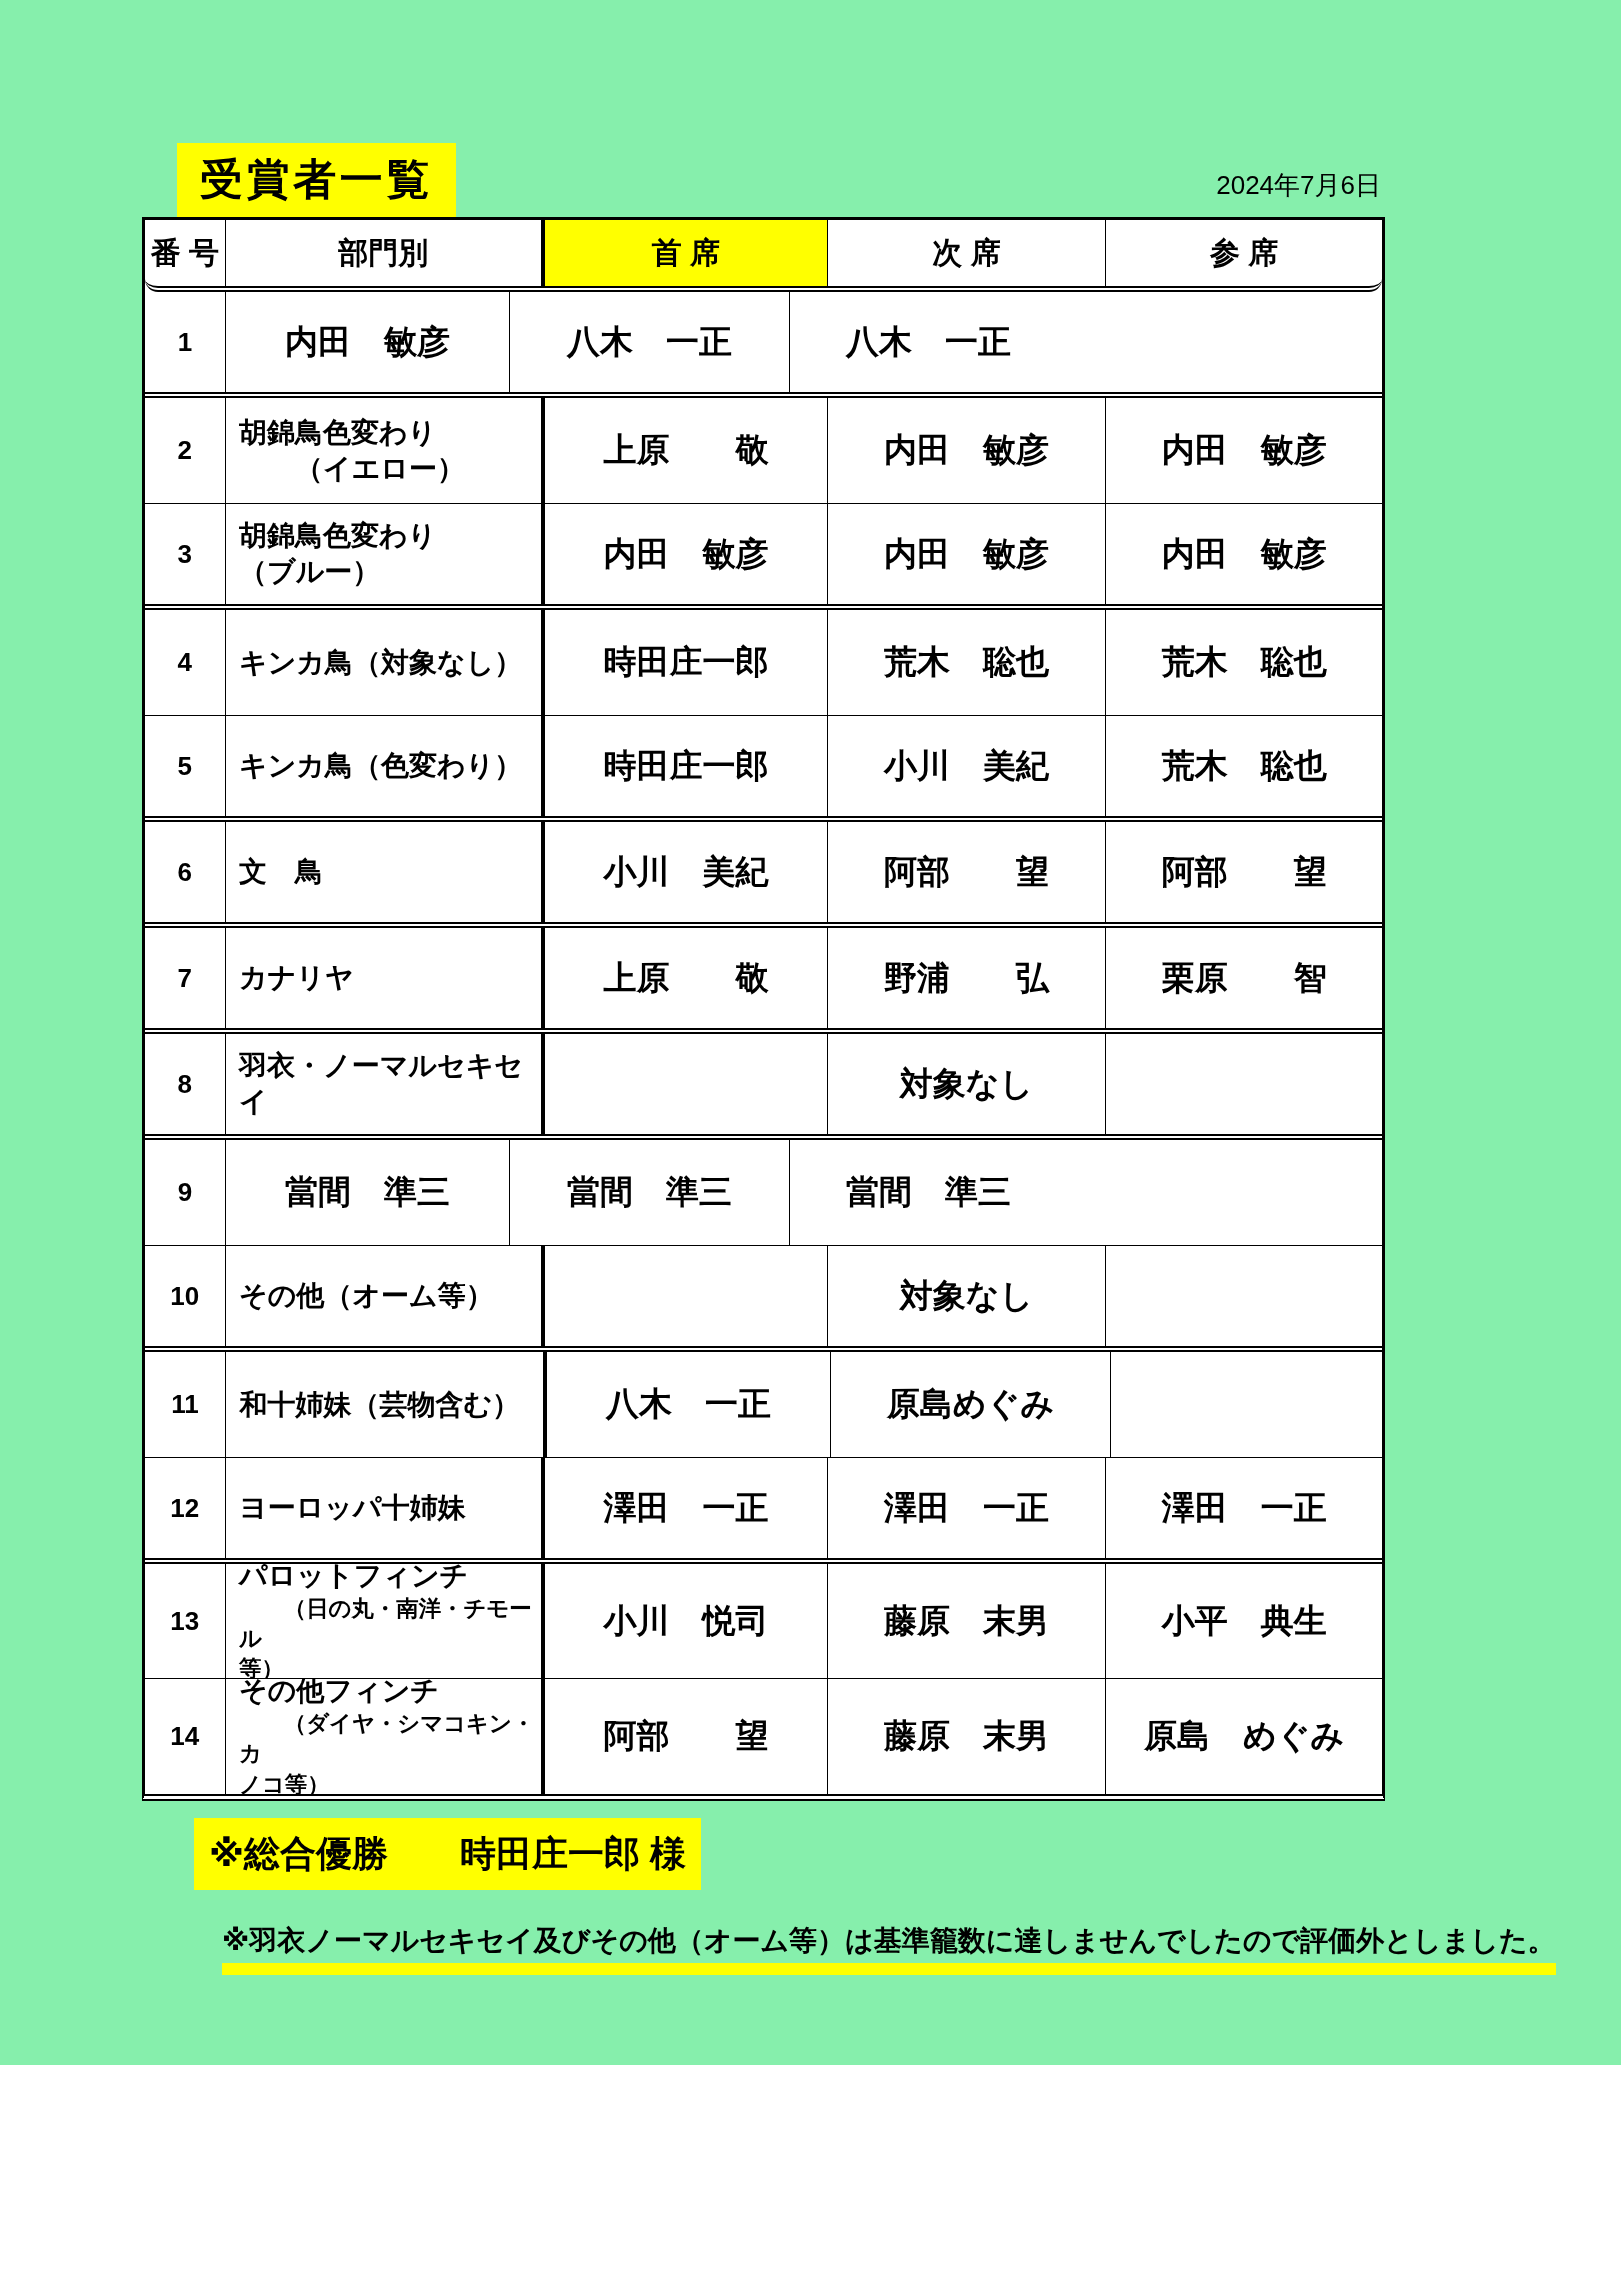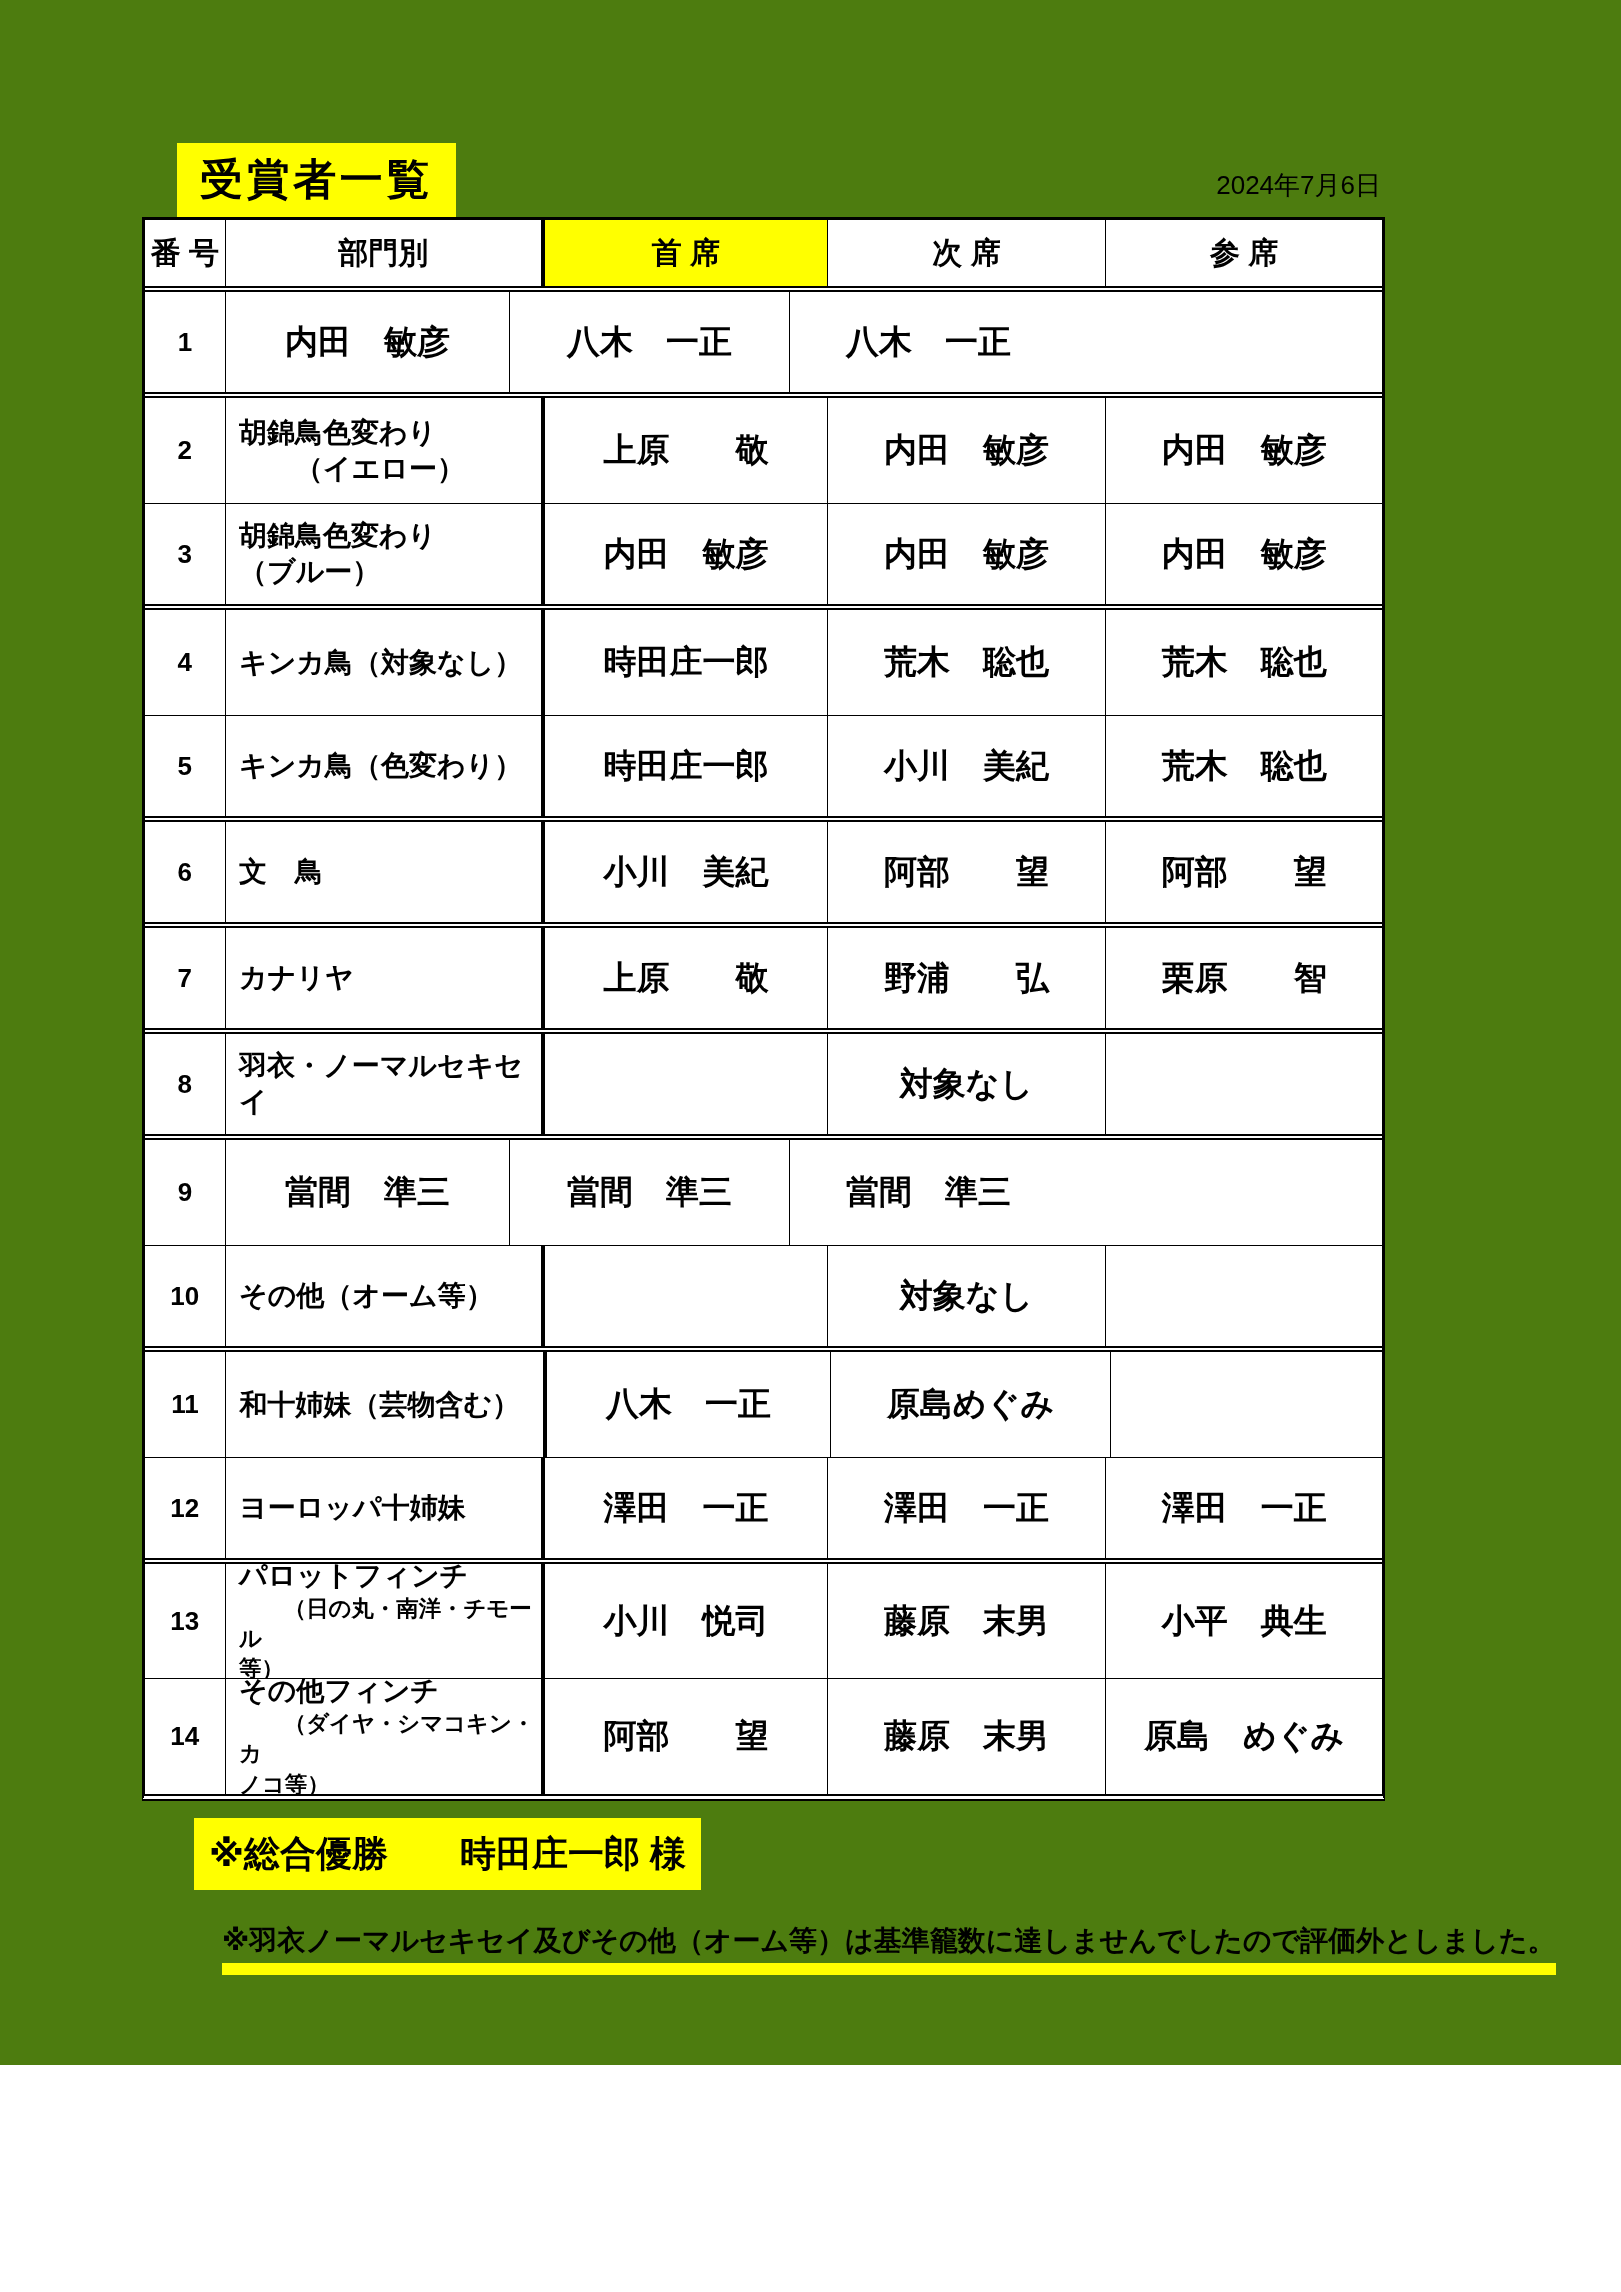--- a/index.html
+++ b/index.html
@@ -2,21 +2,21 @@
 <html style="font-size:14.3px"><head>
 <meta charset="utf-8">
 <style>
   html,body { margin:0; padding:0; }
   body {
     width:1621px; height:2293px;
     background:#ffffff;
     font-family:"Liberation Sans","DejaVu Sans",sans-serif;
     color:#000;
   }
-  .page { position:relative; width:1621px; height:2065px; background:#4d7c0f; overflow:hidden; }
+  .page { position:relative; width:1621px; height:2065px; background:#86efac; overflow:hidden; }
 
   .title-highlight {
     position:absolute; left:177px; top:143px;
     background:#ffff00;
     font-size:43px; font-weight:bold; letter-spacing:3.6px;
     padding:8px 23px;
     white-space:nowrap;
   }
 
   .date-label {
@@ -27,21 +27,21 @@
   .awards-table {
     position:absolute; left:142px; top:217px; width:1243px;
     border:3.6px solid #000;
     border-bottom:7.2px double #000;
     box-sizing:border-box;
     background:#fff;
   }
   .trow { display:flex; box-sizing:border-box; border-bottom:1.8px solid #000; }
   .trow.dbl { border-bottom:6.3px double #000; }
   .trow.last { border-bottom:none; }
-  .trow.header { height:72px; }
+  .trow.header { height:72px;border-radius:13px; }
   .trow.std { height:106px; }
   .trow.tall { height:115px; }
 
   .cell {
     box-sizing:border-box;
     display:flex; align-items:center; justify-content:center;
     font-weight:bold;
     overflow:hidden;
   }
   .col-no    { width:81px;  border-right:1.8px solid #000; font-size:26px; }

